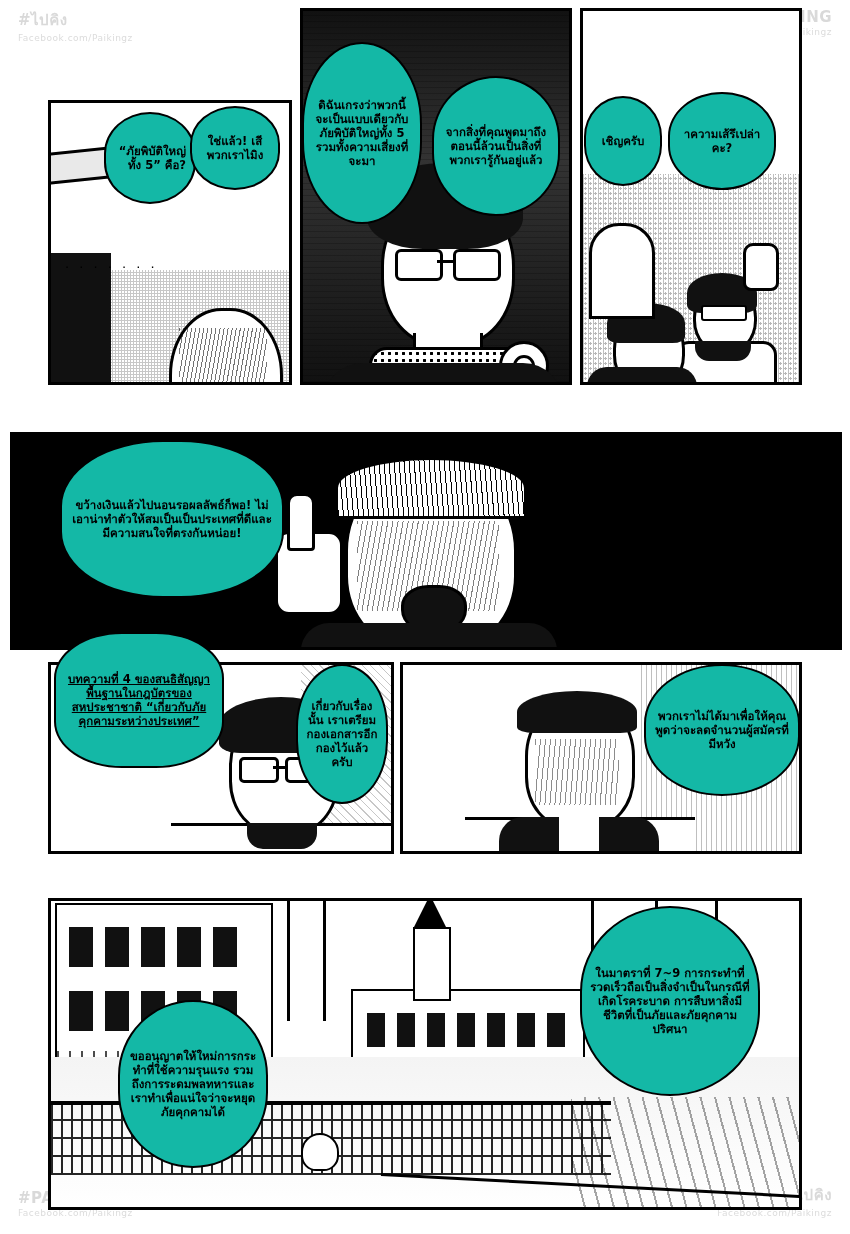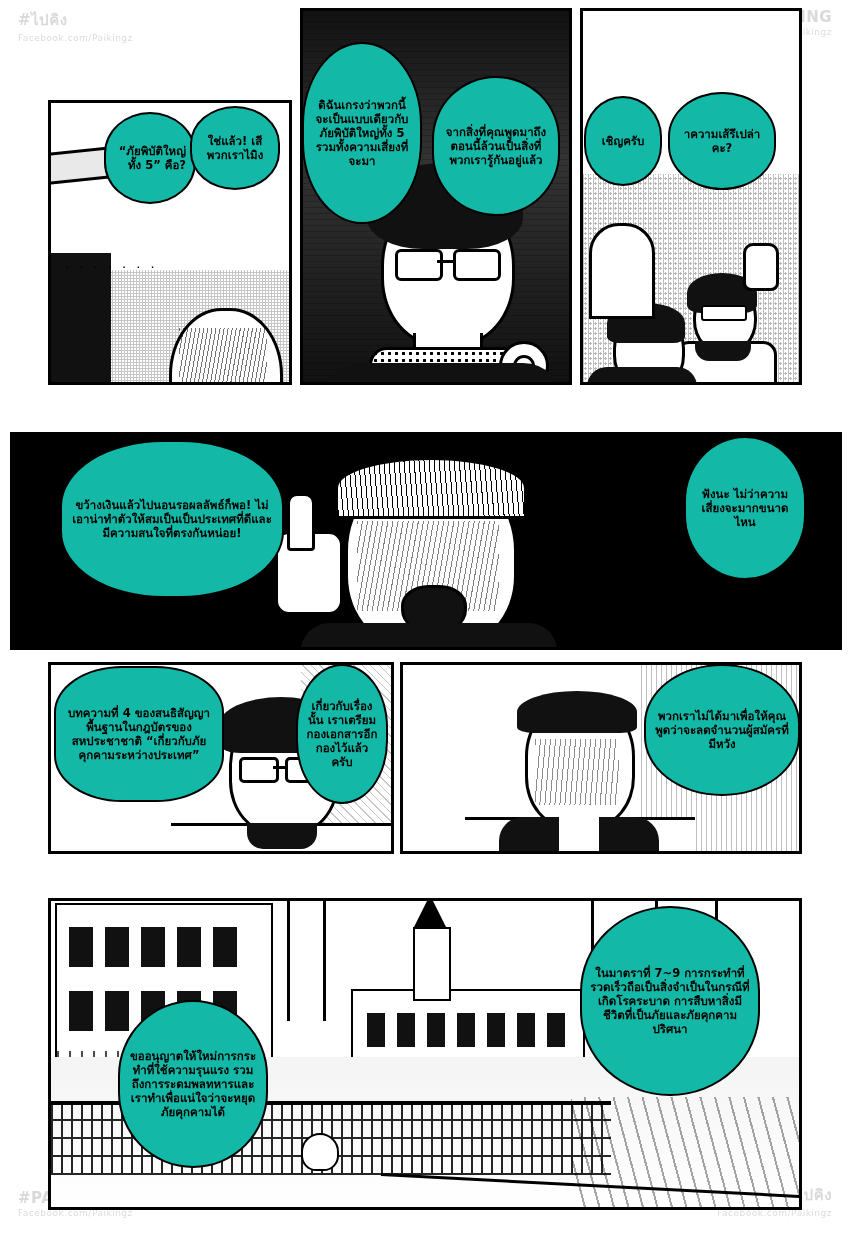--- a/index.html
+++ b/index.html
@@ -177,39 +177,36 @@
 
     <div style="position:absolute;left:262px;top:96px;width:62px;height:78px;background:#fff;border:3px solid #000;border-radius:14px;"></div>
     <div style="position:absolute;left:274px;top:58px;width:22px;height:52px;background:#fff;border:3px solid #000;border-radius:10px 10px 4px 4px;"></div>
 
     <div style="position:absolute;left:288px;top:188px;width:256px;height:34px;background:#111;border-radius:28px 28px 0 0;"></div>
   </div>
 
   <div class="bub spiky" style="left:60px;top:440px;width:224px;height:158px;">
     <span>ขว้างเงินแล้วไปนอนรอผลลัพธ์ก็พอ! ไม่เอาน่าทำตัวให้สมเป็นเป็นประเทศที่ดีและมีความสนใจที่ตรงกันหน่อย!</span>
   </div>
-  <div class="bub" style="left:684px;top:436px;width:122px;height:144px;">
-    <span>ฟังนะ ไม่ว่าความเสี่ยงจะมากขนาดไหน</span>
-  </div>
 
   <div class="panel" style="left:48px;top:662px;width:346px;height:192px;">
     <div class="tex-dots fine"></div>
     <div style="position:absolute;left:0;top:0;width:100%;height:100%;background:#fff;"></div>
     <div class="tex-diag" style="left:250px;"></div>
 
     <div style="position:absolute;left:178px;top:42px;width:104px;height:122px;background:#fff;border:3px solid #000;border-radius:46% 46% 42% 42%;"></div>
     <div style="position:absolute;left:168px;top:32px;width:124px;height:56px;background:#111;border-radius:52% 52% 18% 18%;"></div>
     <div style="position:absolute;left:188px;top:92px;width:34px;height:20px;border:3px solid #000;border-radius:5px;background:#fff;"></div>
     <div style="position:absolute;left:234px;top:92px;width:34px;height:20px;border:3px solid #000;border-radius:5px;background:#fff;"></div>
     <div style="position:absolute;left:222px;top:101px;width:12px;height:3px;background:#000;"></div>
     <div style="position:absolute;left:120px;top:158px;width:226px;height:34px;background:#fff;border-top:3px solid #000;"></div>
     <div style="position:absolute;left:196px;top:158px;width:70px;height:26px;background:#111;border-radius:0 0 16px 16px;"></div>
   </div>
 
-  <div class="bub sq" style="left:54px;top:666px;width:170px;height:136px;border-radius:40%/34%;">
+  <div class="bub sq" style="left:54px;top:632px;width:170px;height:136px;border-radius:40%/34%;text-decoration:underline;">
     <span>บทความที่ 4 ของสนธิสัญญาพื้นฐานในกฎบัตรของสหประชาชาติ “เกี่ยวกับภัยคุกคามระหว่างประเทศ”</span>
   </div>
   <div class="bub" style="left:296px;top:664px;width:92px;height:140px;">
     <span>เกี่ยวกับเรื่องนั้น เราเตรียมกองเอกสารอีกกองไว้แล้วครับ</span>
   </div>
 
   <div class="panel" style="left:400px;top:662px;width:402px;height:192px;">
     <div style="position:absolute;inset:0;background:#fff;"></div>
     <div class="tex-lines" style="left:60%;"></div>
     <div style="position:absolute;left:122px;top:34px;width:104px;height:124px;background:#fff;border:3px solid #000;border-radius:44% 44% 40% 40%;"></div>

